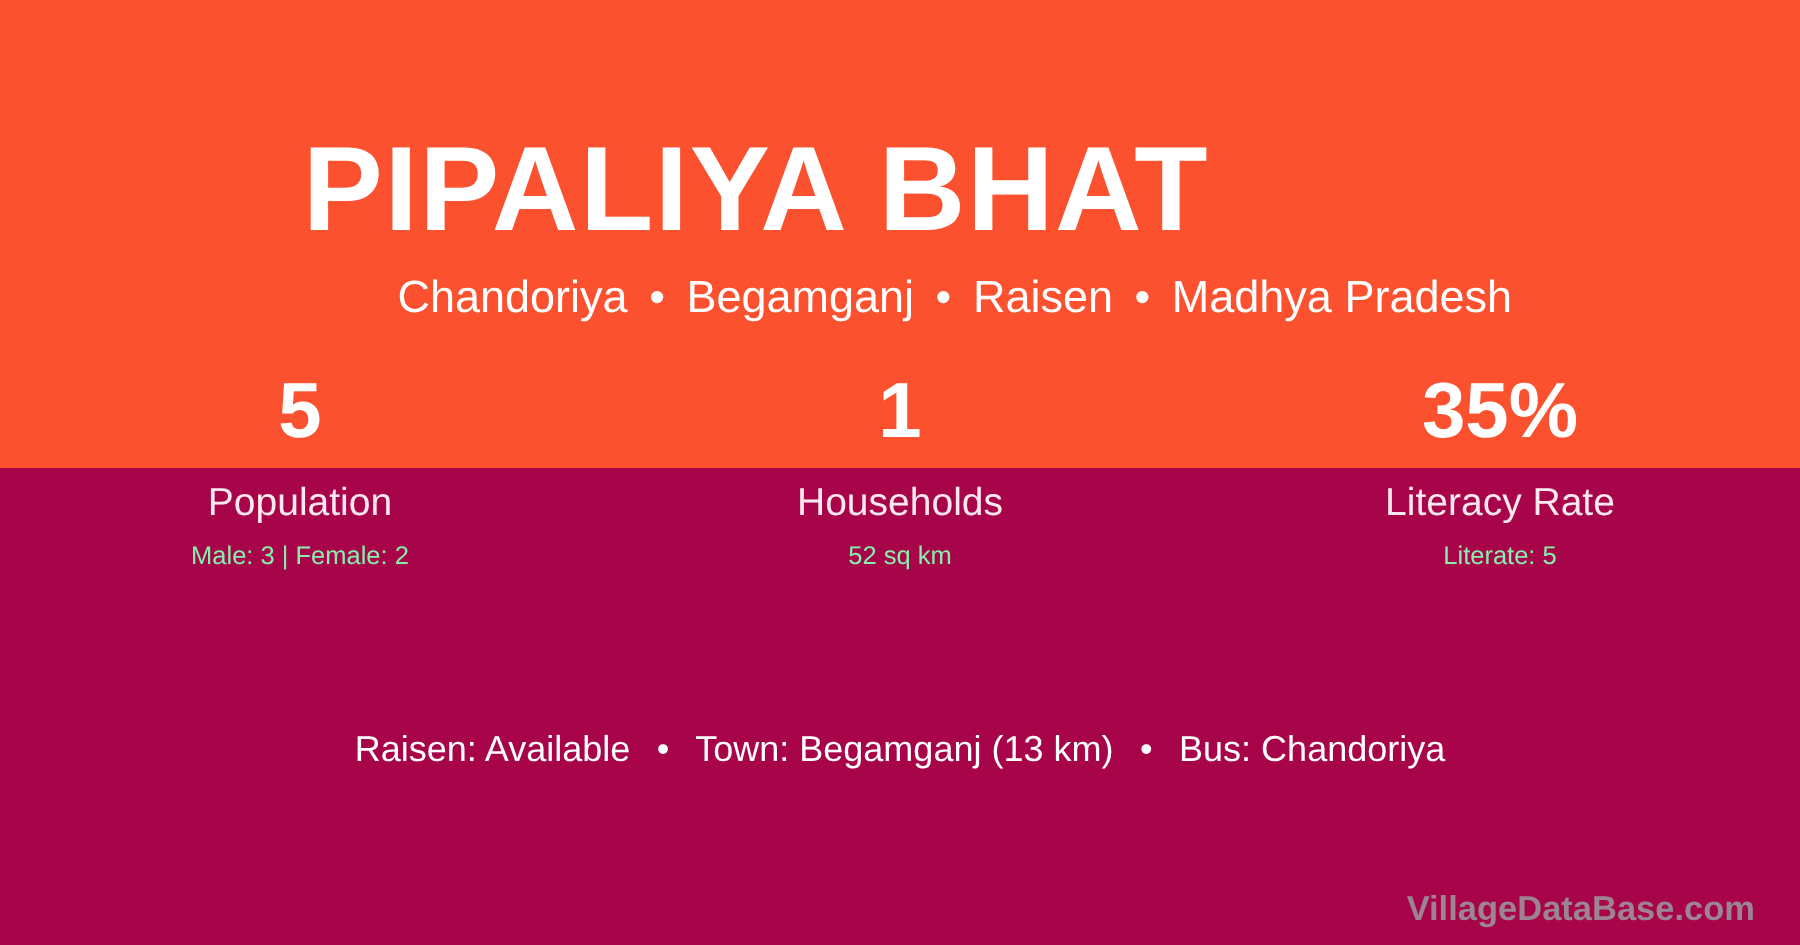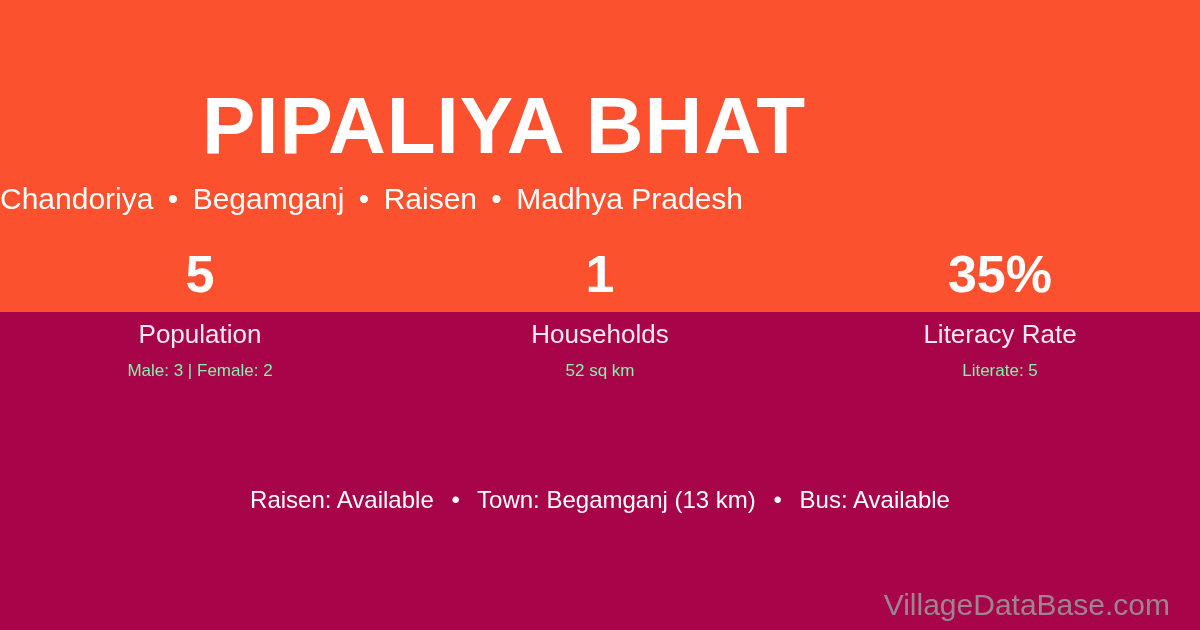--- a/index.html
+++ b/index.html
@@ -53,21 +53,21 @@
     line-height: 92px;
     white-space: nowrap;
   }
 
   
   .village-subtitle {
     position: absolute;
     left: 0;
     top: 179px;
     width: 1008px;
-    text-align: left;
+    text-align: right;
     color: #ffffff;
     font-size: 30px;
     font-weight: 400;
     line-height: 40px;
     white-space: nowrap;
   }
 
   .village-subtitle .sep {
     padding: 0 6px;
   }
@@ -131,22 +131,22 @@
   .info-line .sep {
     padding: 0 11px;
   }
 
   
   .branding {
     position: absolute;
     right: 30px;
     bottom: 10px;
     color: #9c8492;
-    font-size: 30px;
-    font-weight: 400;
+    font-size: 23px;
+    font-weight: 700;
     line-height: 30px;
     letter-spacing: 0px;
     white-space: nowrap;
   }
 </style>
 </head>
 <body>
 
 <div class="card">
 
@@ -185,18 +185,18 @@
       <div class="stat-sub">Literate: 5</div>
     </div>
 
   </div>
 
   <div class="info-line">
     <span>Raisen: Available</span>
     <span class="sep">•</span>
     <span>Town: Begamganj (13 km)</span>
     <span class="sep">•</span>
-    <span>Bus: Available</span>
+    <span>Bus: Chandoriya</span>
   </div>
 
   <div class="branding">VillageDataBase.com</div>
 
 </div>
 
 </body></html>

